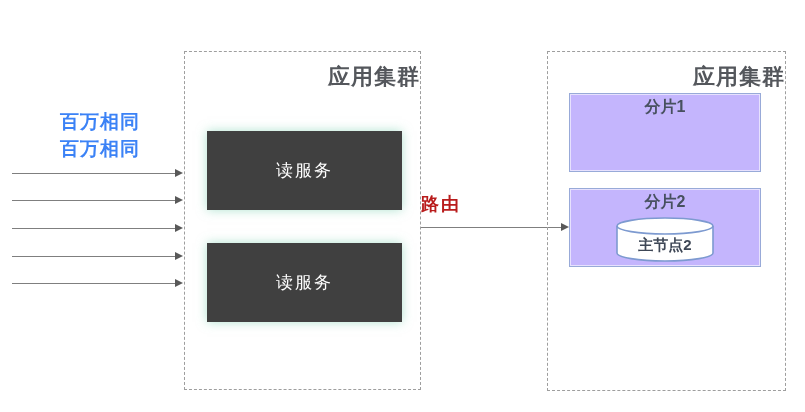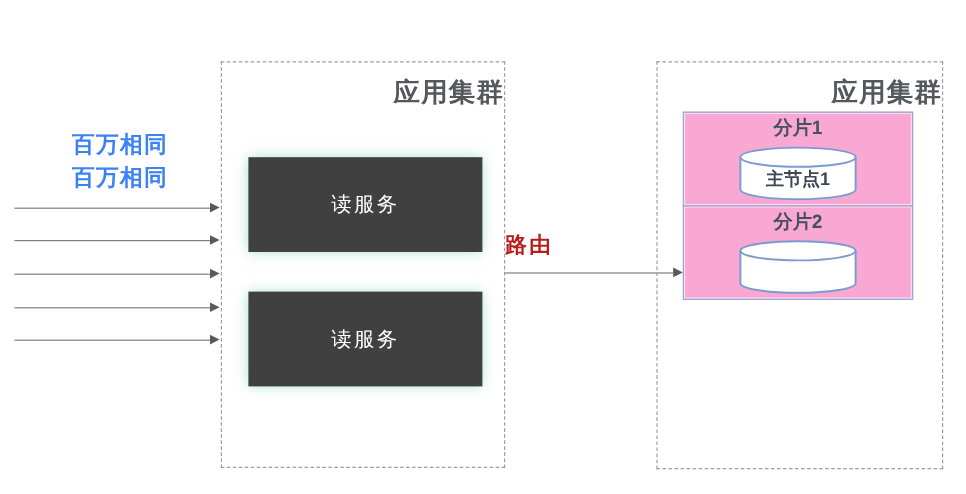--- a/index.html
+++ b/index.html
@@ -38,26 +38,26 @@
   .route-label{
     position:absolute;left:421px;top:192px;width:147px;text-align:left;
     font-size:18px;color:#b91c1c;font-weight:bold;letter-spacing:2px;
   }
   .route-arrow{position:absolute;left:421px;top:223px;width:148px;height:9px;}
   .route-arrow .shaft{position:absolute;left:0;top:4px;width:140px;height:0;border-top:1.5px solid #7f7f7f;}
   .route-arrow .head{position:absolute;right:0;top:0;width:0;height:0;
     border-left:8px solid #595959;border-top:4.5px solid transparent;border-bottom:4.5px solid transparent;}
   
   .shard{
-    position:absolute;left:569px;width:192px;height:79px;background:#f9a8d4;
+    position:absolute;left:569px;width:192px;height:79px;background:#c4b5fd;
     border:1.5px solid #98aad8;box-sizing:border-box;
     box-shadow:inset 0 0 0 1px rgba(255,255,255,0.6);
   }
   .shard.sh1{top:93px;}
-  .shard.sh2{top:171px;}
+  .shard.sh2{top:188px;}
   .shard.sh3{top:289px;}
   .shard-label{
     position:absolute;left:0;top:3px;width:100%;text-align:center;
     font-size:16px;color:#47505f;font-weight:bold;
   }
   .cylinder{position:absolute;left:45px;top:27px;width:100px;height:46px;}
   .cylinder svg{position:absolute;left:0;top:0;}
   .node-label{
     position:absolute;left:0;top:15px;width:100%;height:28px;line-height:28px;text-align:center;
     font-size:15px;color:#3e4756;font-weight:bold;
@@ -109,33 +109,27 @@
     <i class="shaft"></i>
       <i class="head"></i>
   </div>
 
   <div class="cluster cache">
     <div class="cluster-title">应用集群</div>
   </div>
 
   <div class="shard sh1">
     <div class="shard-label">分片1</div>
-    <div class="cylinder">
-      <svg width="100" height="46" viewBox="0 0 100 46">
-        <path d="M2 10 C2 5.6 23.5 2 50 2 C76.5 2 98 5.6 98 10 L98 37 C98 41.4 76.5 45 50 45 C23.5 45 2 41.4 2 37 Z" fill="#ffffff" stroke="#7d9ad0" stroke-width="1.6"></path>
-        <path d="M2 10 C2 14.4 23.5 18 50 18 C76.5 18 98 14.4 98 10" fill="none" stroke="#7d9ad0" stroke-width="1.6"></path>
-      </svg>
-      <div class="node-label">主节点1</div>
-    </div>
   </div>
 
   <div class="shard sh2">
     <div class="shard-label">分片2</div>
     <div class="cylinder">
       <svg width="100" height="46" viewBox="0 0 100 46">
         <path d="M2 10 C2 5.6 23.5 2 50 2 C76.5 2 98 5.6 98 10 L98 37 C98 41.4 76.5 45 50 45 C23.5 45 2 41.4 2 37 Z" fill="#ffffff" stroke="#7d9ad0" stroke-width="1.6"></path>
         <path d="M2 10 C2 14.4 23.5 18 50 18 C76.5 18 98 14.4 98 10" fill="none" stroke="#7d9ad0" stroke-width="1.6"></path>
       </svg>
+      <div class="node-label">主节点2</div>
     </div>
   </div>
 
 
 </div>
 
 </body></html>

